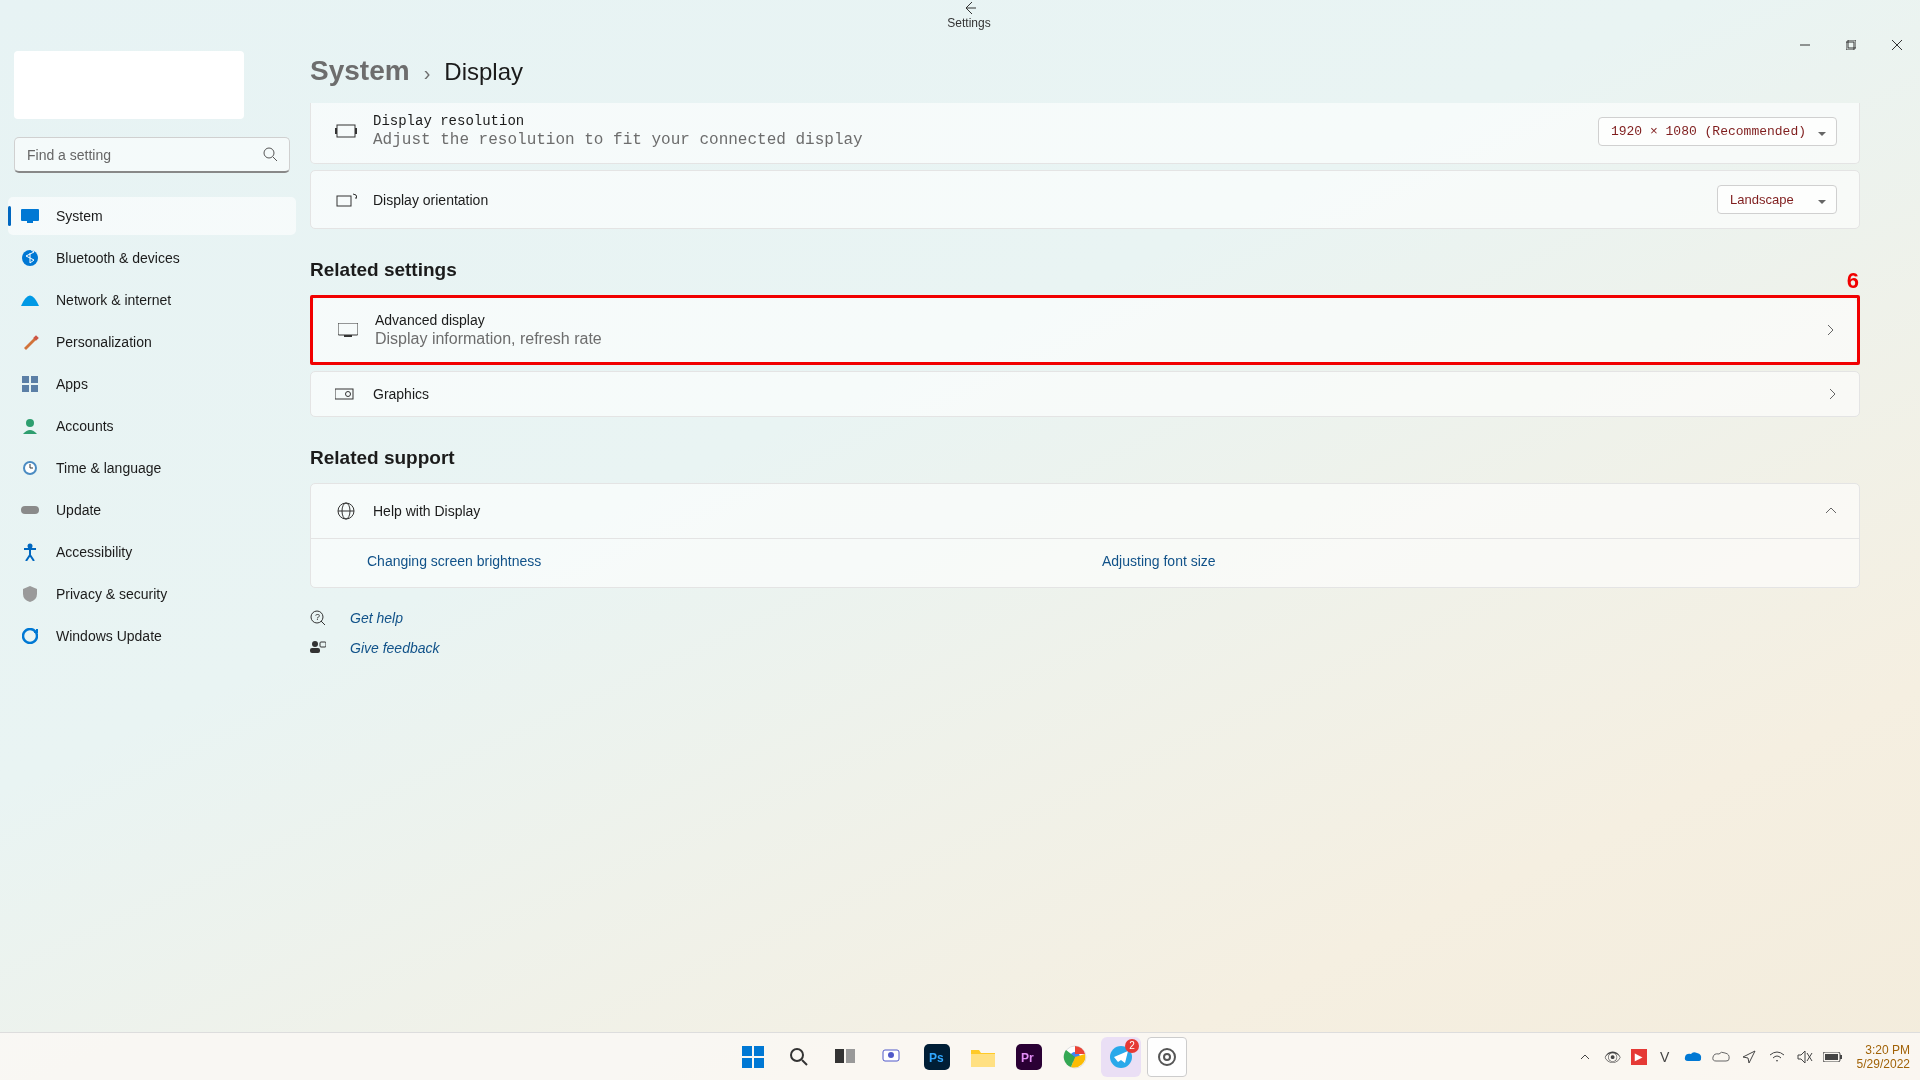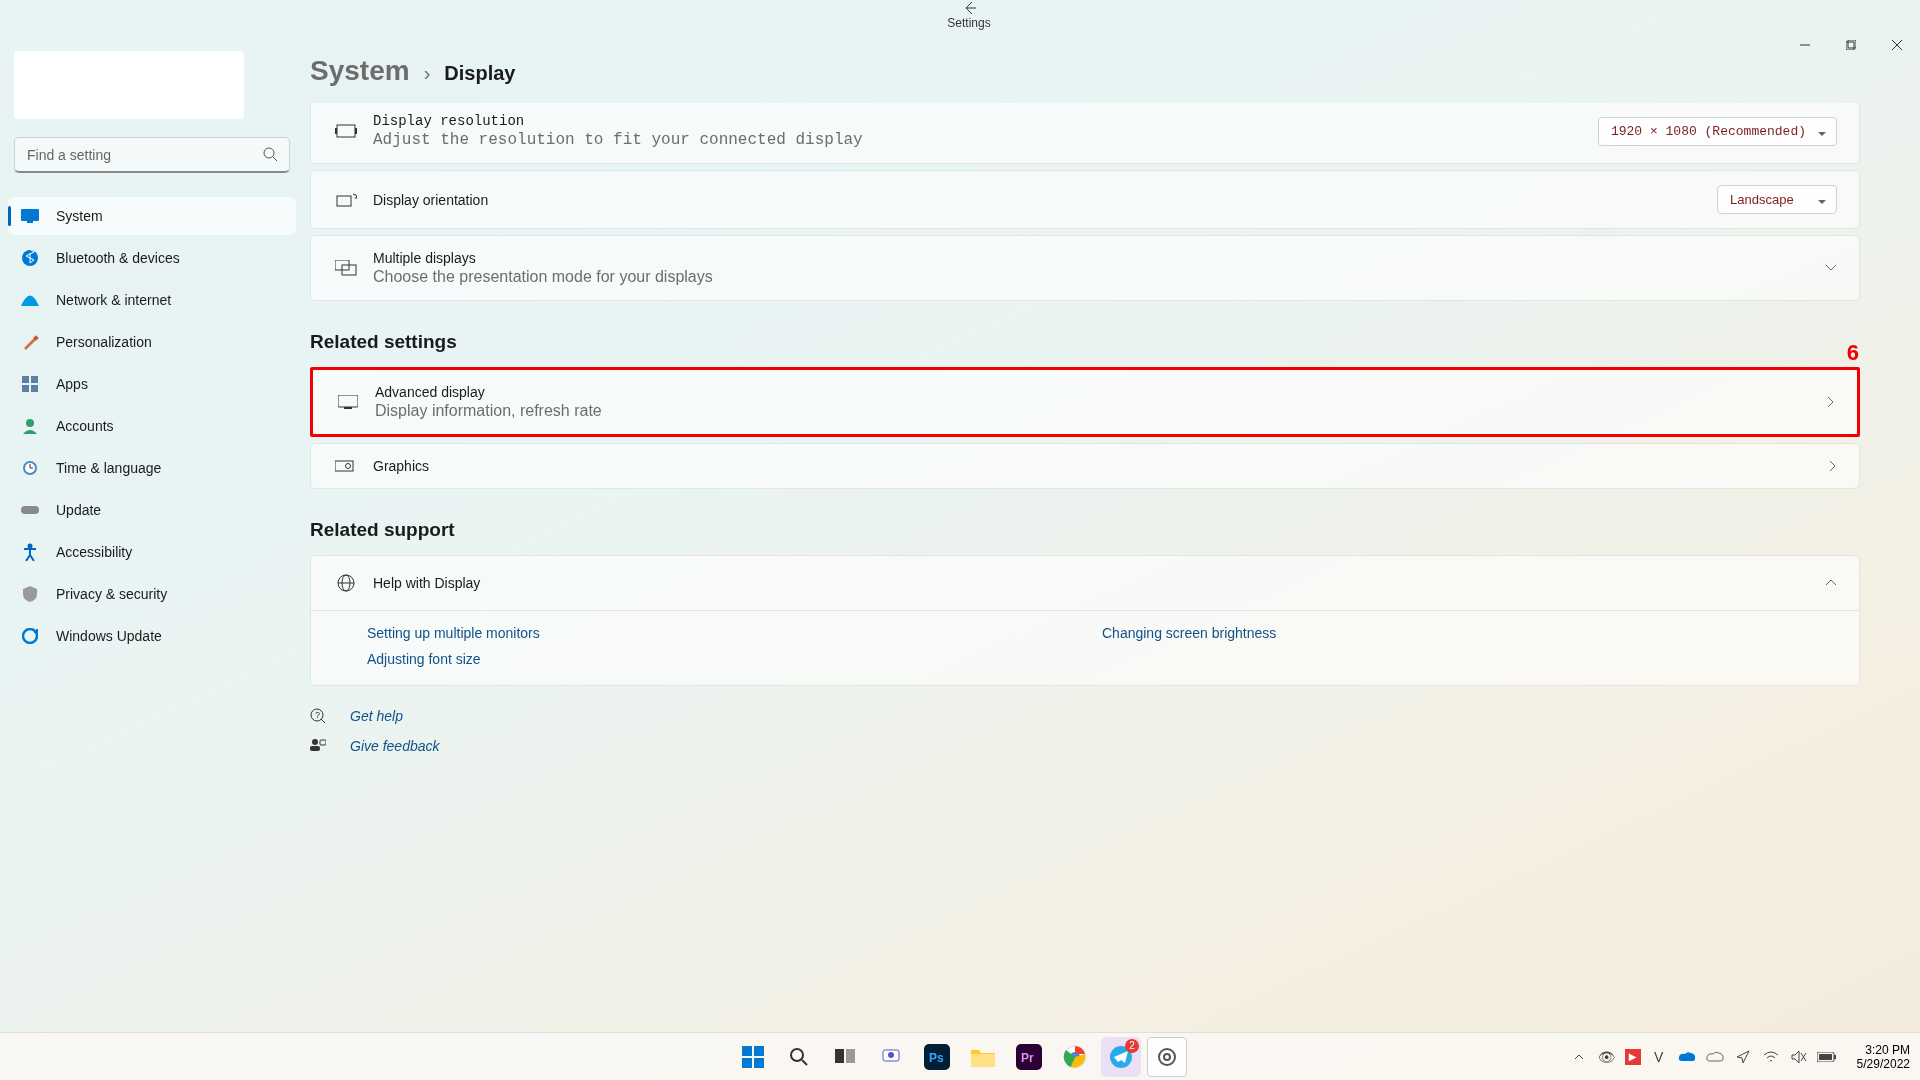--- a/index.html
+++ b/index.html
@@ -39,21 +39,21 @@
   .nav-item.selected::before {
     content: ""; position: absolute; left: 0; top: 9px; width: 3px; height: 20px; background: #0067c0; border-radius: 2px;
   }
   .nav-icon { width: 20px; height: 20px; display: flex; align-items: center; justify-content: center; }
   
   
   .main { flex: 1; padding-right: 60px; }
   .breadcrumb { display: flex; align-items: baseline; gap: 14px; margin: 10px 0 16px 0; }
   .bc-parent { font-size: 28px; font-weight: 600; color: #6d6d6d; }
   .bc-sep { font-size: 20px; color: #6d6d6d; }
-  .bc-current { font-size: 20px; font-weight: 700; color: #1b1b1b; }
+  .bc-current { font-size: 24px; font-weight: 400; color: #1b1b1b; }
   
   .card {
     background: rgba(255,255,255,.6); border: 1px solid #e4e4e4; border-radius: 5px;
     display: flex; align-items: center; padding: 14px 22px; margin-bottom: 6px;
   }
   .card.first { border-top-left-radius: 0; border-top-right-radius: 0; border-top: none; padding-top: 10px; font-family: Liberation Mono, monospace; }
   .card-icon { width: 26px; display: flex; align-items: center; justify-content: center; color: #333; margin-right: 14px; }
   .card-text { flex: 1; }
   .card-title { font-size: 14px; color: #1b1b1b; }
   .card-sub { font-size: 16px; color: #6d6d6d; margin-top: 2px; }
@@ -86,21 +86,21 @@
   
   .taskbar {
     position: fixed; bottom: 0; left: 0; right: 0; height: 48px;
     background: rgba(250,248,245,.85); border-top: 1px solid #ddd;
     display: flex; align-items: center;
   }
   .tb-center { position: absolute; left: 50%; transform: translateX(-50%); display: flex; gap: 6px; }
   .tb-icon { width: 40px; height: 40px; border-radius: 4px; display: flex; align-items: center; justify-content: center; font-size: 18px; position: relative; }
   .tb-icon.active { background: rgba(255,255,255,.9); border: 1px solid #ccc; }
   .tb-tray { position: absolute; right: 10px; display: flex; align-items: center; gap: 8px; }
-  .tb-time { text-align: right; font-size: 12px; line-height: 14px; color: #000000; margin-left: 12px; }
+  .tb-time { text-align: right; font-size: 12px; line-height: 14px; color: #a16207; margin-left: 6px; }
   .tray-icon { width: 20px; height: 20px; display: flex; align-items: center; justify-content: center; color: #444; font-size: 14px; }
 
   
   svg { display: block; }
   .badge { position: absolute; top: 2px; right: 2px; background: #e53935; color: #fff; border-radius: 8px; font-size: 10px; min-width: 14px; height: 14px; line-height: 14px; text-align: center; }
 </style>
 </head>
 <body>
 
 <div class="titlebar">
@@ -281,37 +281,20 @@
           </svg>
         </span>
       <div class="card-text">
         <div class="card-title">Display orientation</div>
       </div>
       <div class="dropdown">
         <span>Landscape</span>
       </div>
     </div>
 
-    <div class="card">
-      <span class="card-icon">
-          <svg width="22" height="16">
-            <rect x="0" y="0" width="14" height="10" fill="none" stroke="#333"></rect>
-            <rect x="7" y="5" width="14" height="10" fill="none" stroke="#333"></rect>
-          </svg>
-        </span>
-      <div class="card-text">
-        <div class="card-title">Multiple displays</div>
-        <div class="card-sub">Choose the presentation mode for your displays</div>
-      </div>
-      <span class="chev-down">
-          <svg width="12" height="8">
-            <path d="M1 1 L6 6 L11 1" fill="none" stroke="#666"></path>
-          </svg>
-        </span>
-    </div>
 
     <div class="section-h">Related settings</div>
 
     <div class="highlight-box">
       <span class="highlight-label">6</span>
       <div class="card">
         <span class="card-icon">
             <svg width="20" height="14">
               <rect x="0" y="0" width="20" height="12" rx="1" fill="none" stroke="#333"></rect>
               <line x1="6" y1="13" x2="14" y2="13" stroke="#333" stroke-width="2"></line>
@@ -363,21 +346,20 @@
         <div class="card-text">
           <div class="card-title">Help with Display</div>
         </div>
         <span class="chev-up">
             <svg width="12" height="8">
               <path d="M1 6 L6 1 L11 6" fill="none" stroke="#666"></path>
             </svg>
           </span>
       </div>
       <div class="help-body">
-        <span class="help-link">Setting up multiple monitors</span>
         <span class="help-link">Changing screen brightness</span>
         <span class="help-link">Adjusting font size</span>
       </div>
     </div>
 
     <div class="footer-links">
       <div class="footer-row">
         <span class="icon">
             <svg width="16" height="16">
               <circle cx="7" cy="7" r="6" fill="none" stroke="#333"></circle>

